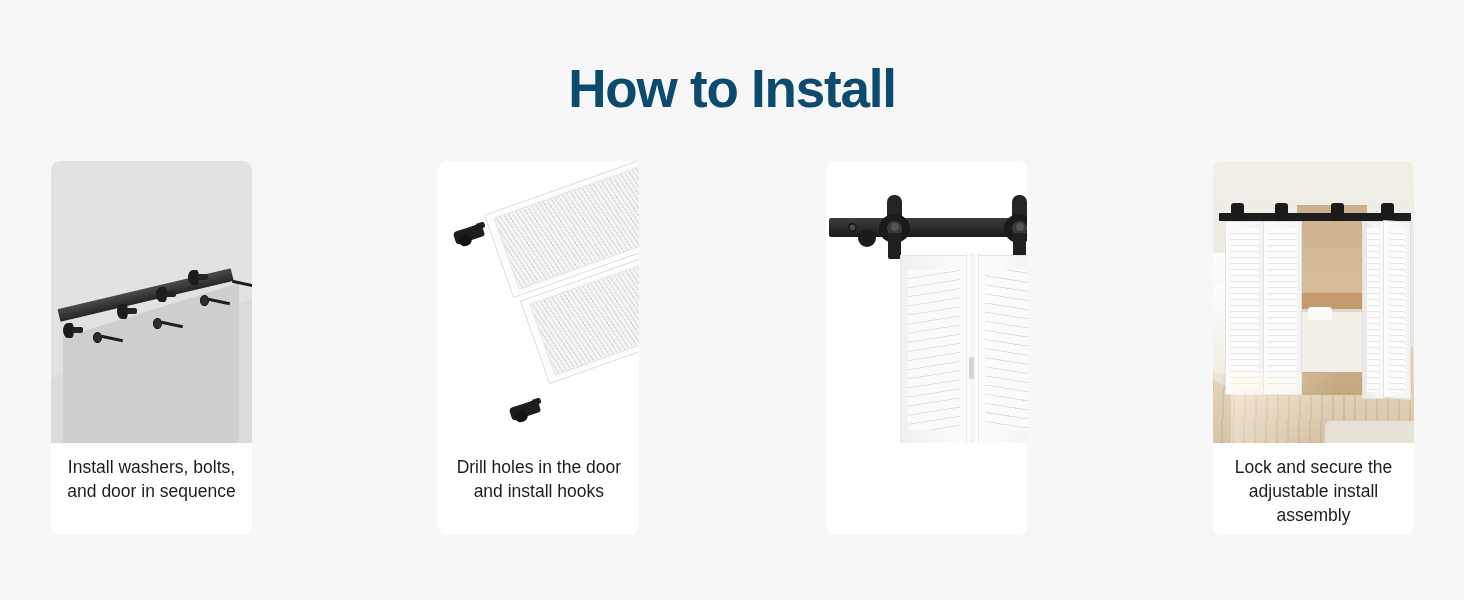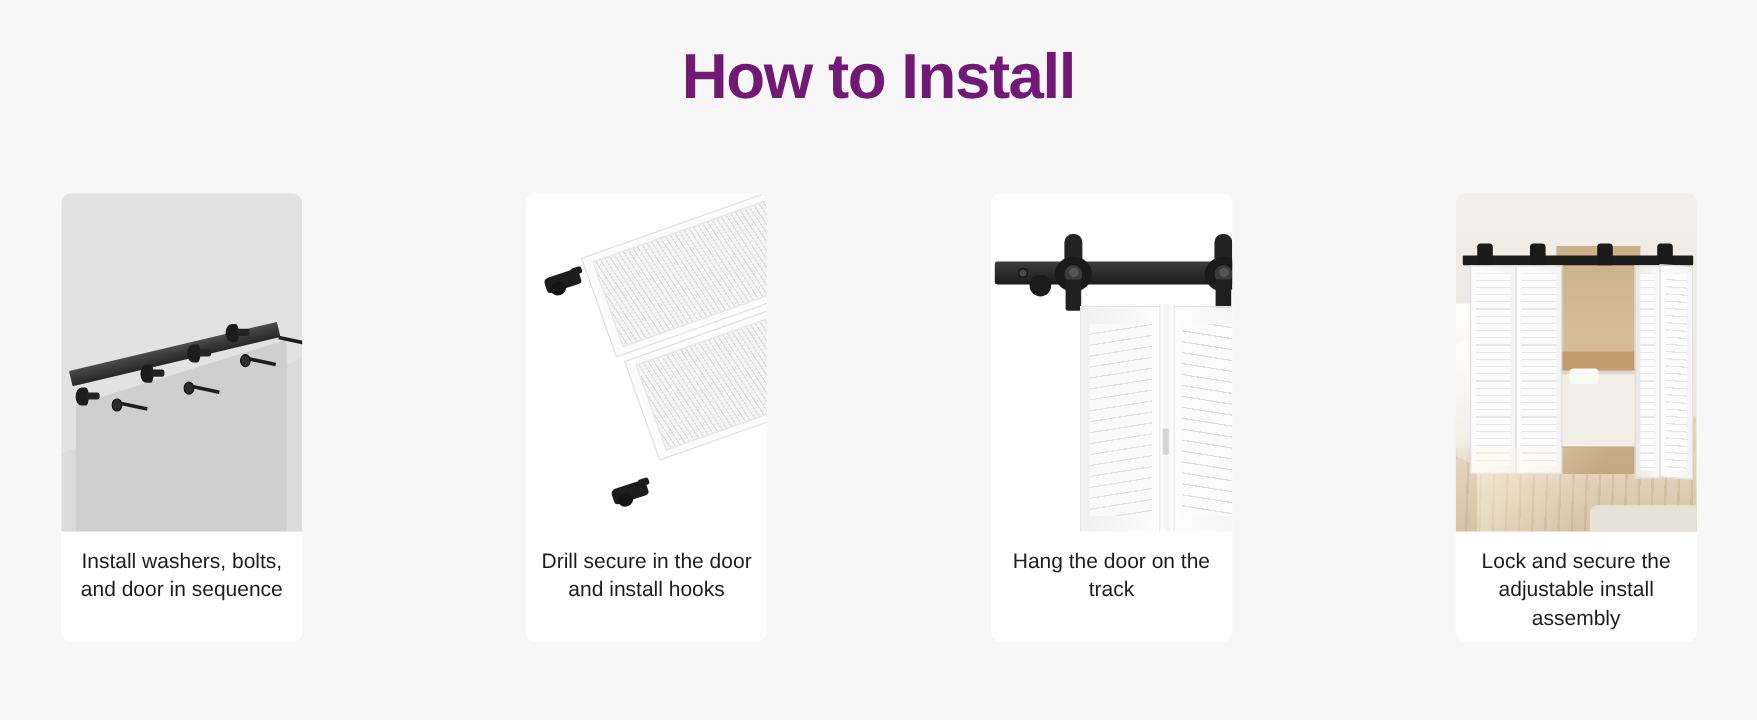--- a/index.html
+++ b/index.html
@@ -17,29 +17,29 @@
   .page {
     position: relative;
     width: 1464px;
     height: 600px;
     box-sizing: border-box;
   }
 
   
   .title {
     position: absolute;
-    top: 36px;
+    top: 60px;
     left: 0;
     width: 1464px;
     text-align: center;
     font-size: 53px;
     line-height: 58px;
     font-weight: 800;
     letter-spacing: -1.2px;
-    color: #701a75;
+    color: #0c4a6e;
     white-space: nowrap;
   }
 
   
   .cards {
     position: absolute;
     top: 161px;
     left: 51px;
     width: 1363px;
     height: 374px;
@@ -612,21 +612,21 @@
           <div class="wheel"></div>
           <div class="tip"></div>
         </div>
         <div class="hook hook-2">
           <div class="body"></div>
           <div class="wheel"></div>
           <div class="tip"></div>
         </div>
       </div>
       <div class="card-caption">
-        <span>Drill secure in the door and install hooks</span>
+        <span>Drill holes in the door and install hooks</span>
       </div>
     </div>
 
     <div class="card">
       <div class="card-media media-hang">
         <div class="track-bar"></div>
         <div class="track-wheel-small" style="left:32px; top:68px;"></div>
         <div class="track-screw" style="left:22px; top:62px;"></div>
         <div class="roller roller-1">
           <div class="strap"></div>
@@ -641,23 +641,20 @@
           <div class="bracket"></div>
         </div>
         <div class="door-left">
           <div class="louvers"></div>
         </div>
         <div class="door-right">
           <div class="louvers"></div>
         </div>
         <div class="door-spine"></div>
         <div class="door-latch"></div>
-      </div>
-      <div class="card-caption">
-        <span>Hang the door on the track</span>
       </div>
     </div>
 
 
     <div class="card">
       <div class="card-media media-room">
         <div class="room-wall"></div>
         <div class="room-floor">
           <div class="room-floor-grain"></div>
         </div>

